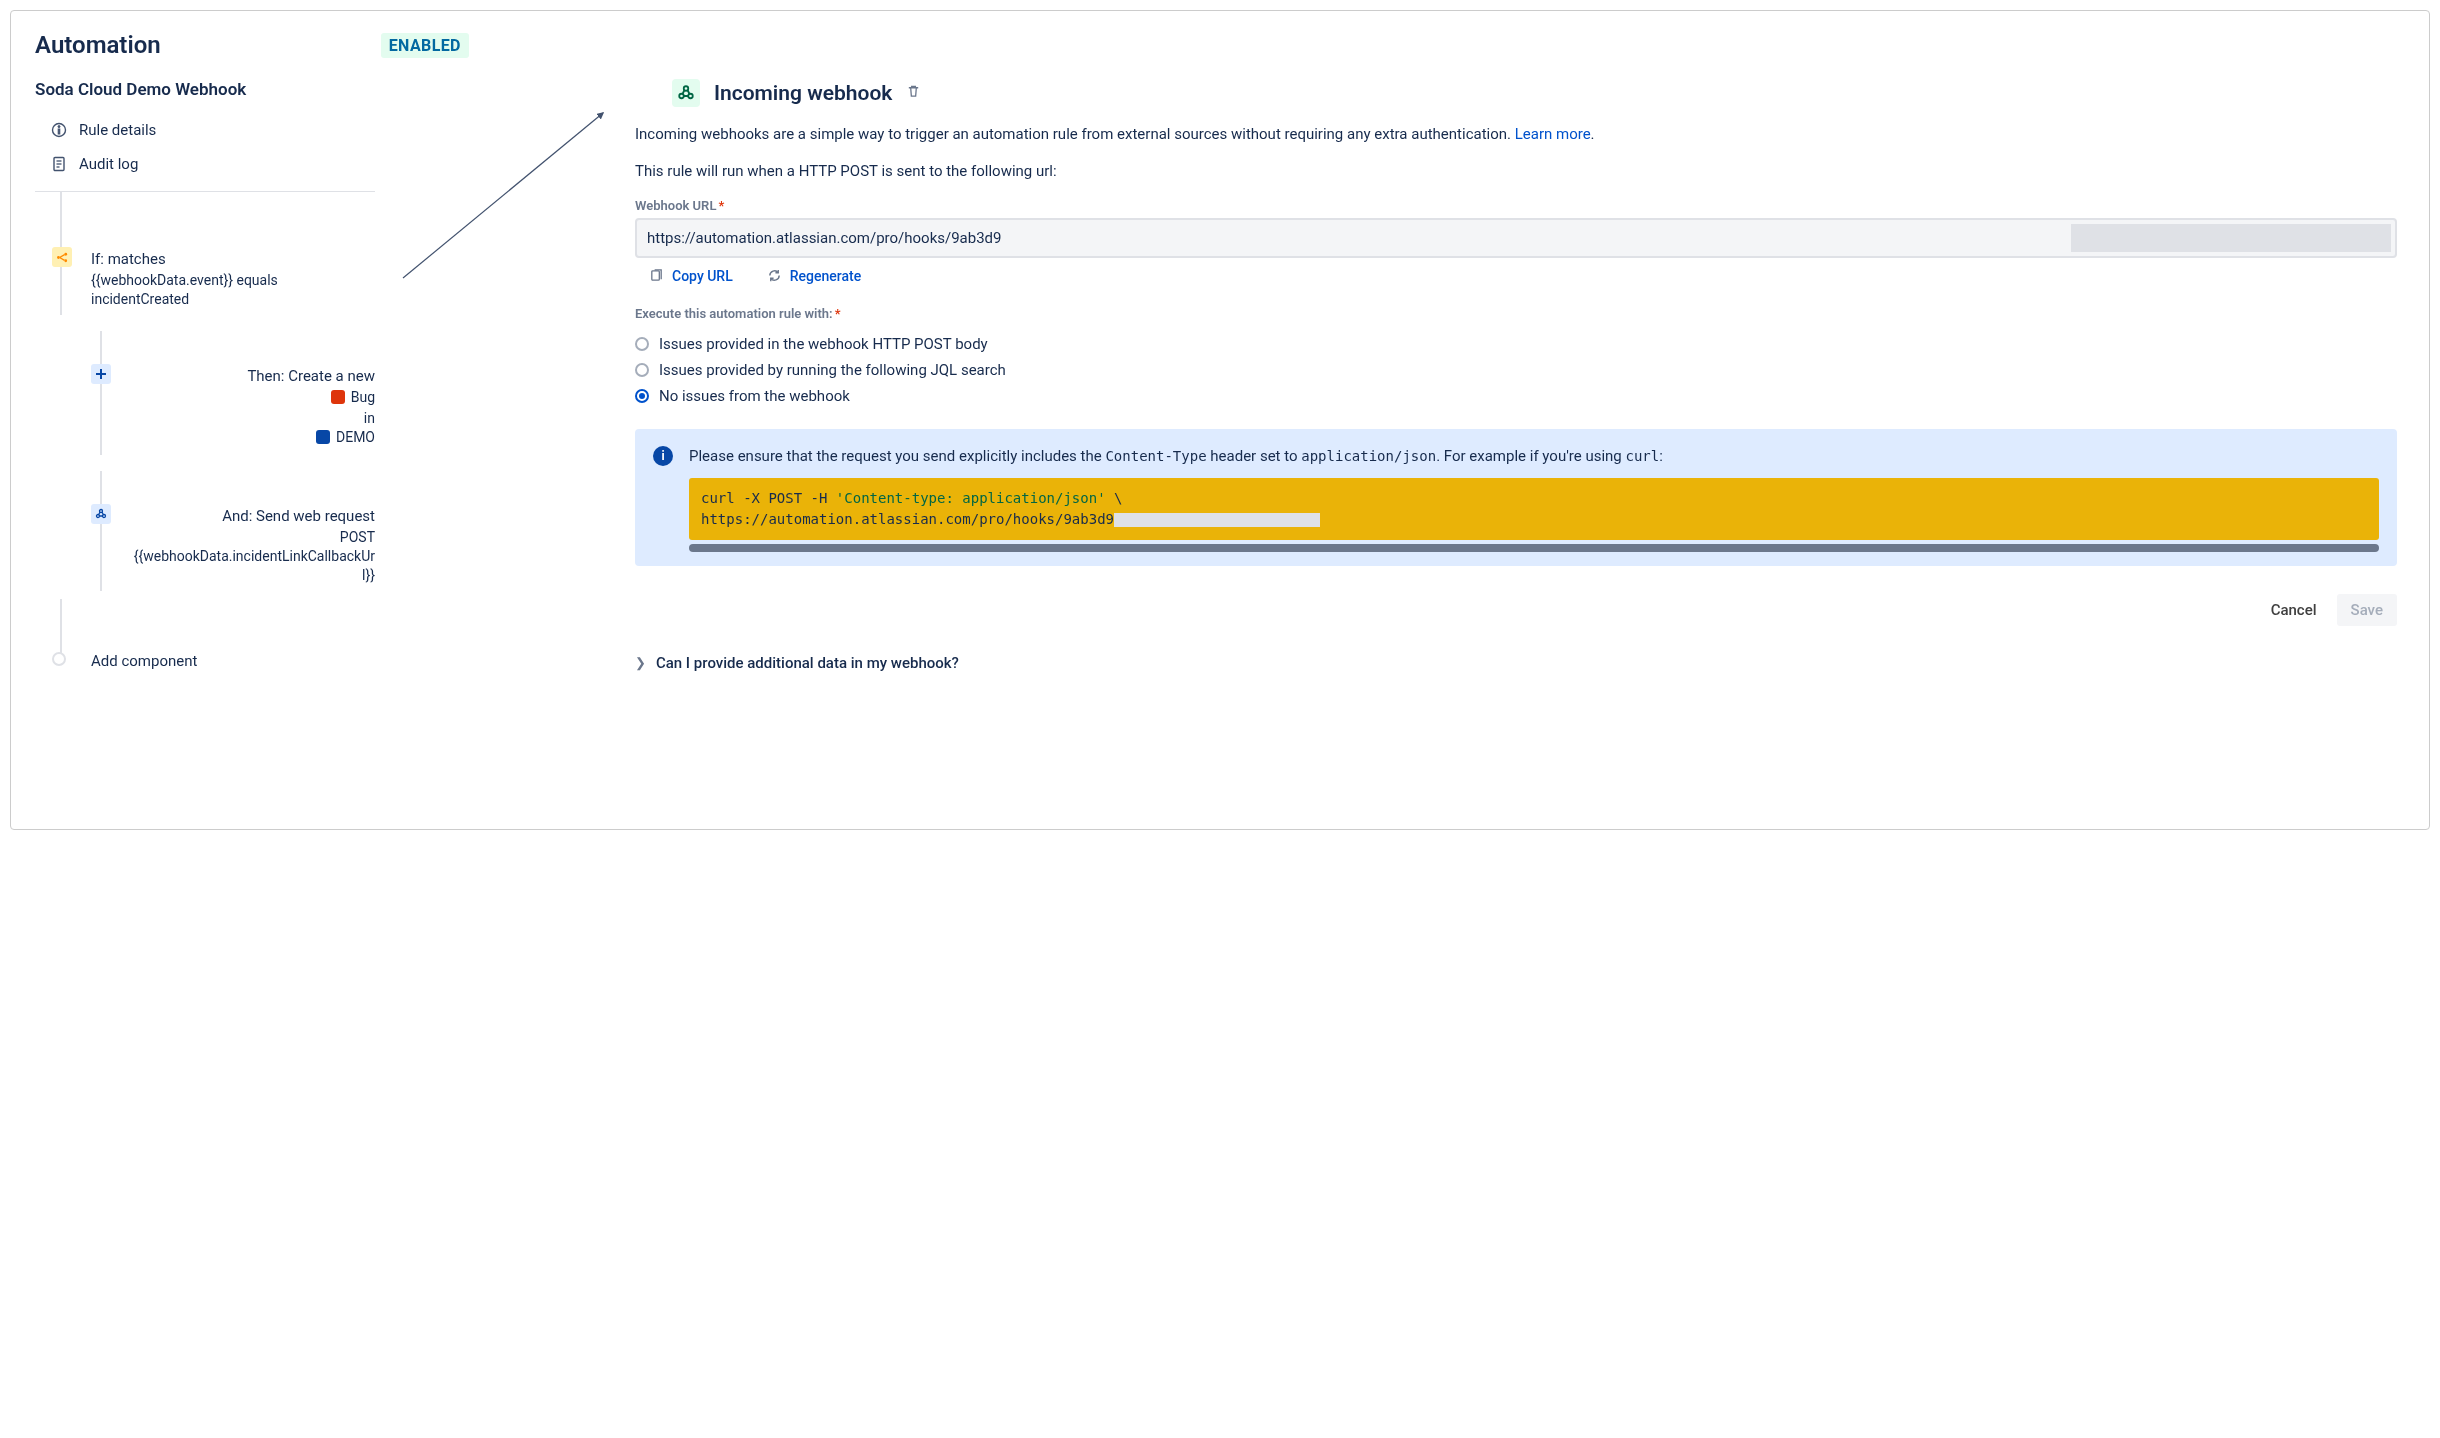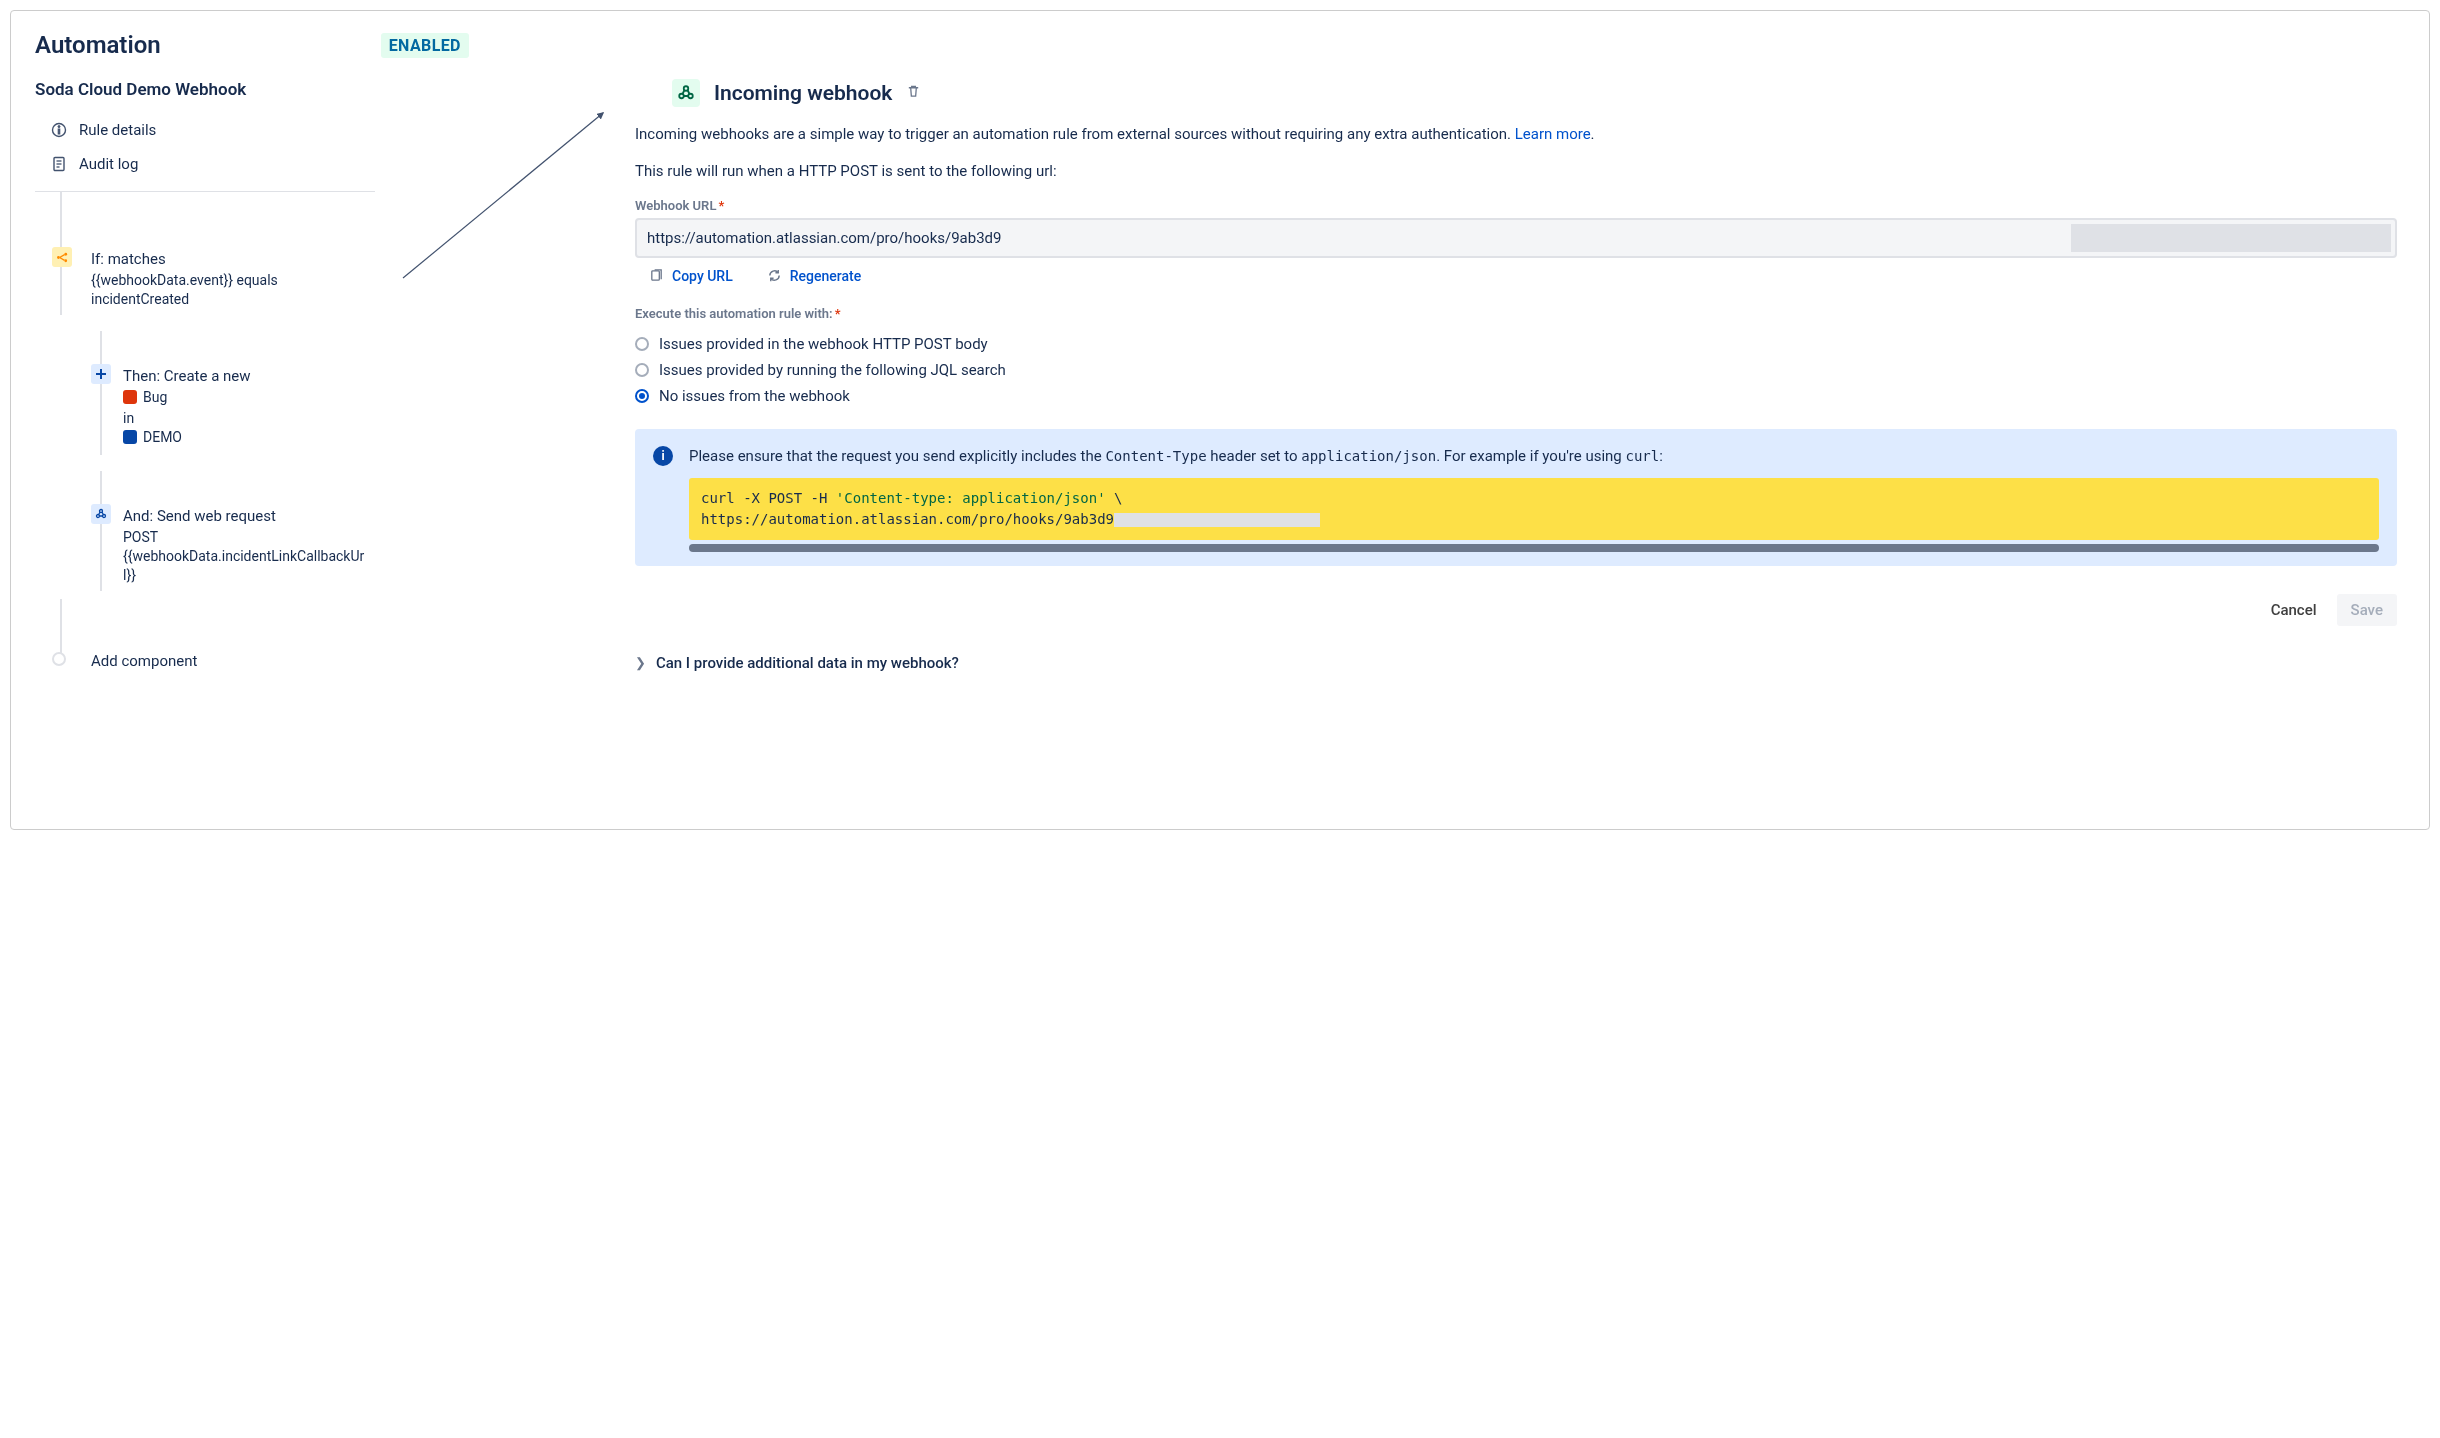--- a/index.html
+++ b/index.html
@@ -75,21 +75,21 @@
     .tree-content { flex:1; }
     .tree-content .title { font-weight:400; font-size:15px; margin-bottom:3px;}
     .tree-content .desc { font-size:14px; color:#172B4D; line-height:1.35;}
     .inline-tag { display:inline-flex; align-items:center; gap:6px; }
     .inline-tag .sq { width:14px; height:14px; border-radius:3px; display:inline-block;}
 
     .tree-lvl2 { margin-top:58px; display:flex;}
     .tree-lvl2 .gutter { width:32px; margin-left:56px;}
     .tree-lvl2 .gutter .v-line{ left:9px; top:-36px;}
     .tree-lvl2 .gutter .chip{ left:0; }
-    .tree-content2 { flex:1;}
+    .tree-content2 { flex:1;text-align:right;}
     .tree-content2 .title{ font-size:15px; margin-bottom:3px;}
     .tree-content2 .desc{ font-size:14px; line-height:1.35;}
 
     
     .r-head { display:flex; align-items:center; gap:14px; margin-bottom:16px;padding-left:37px;}
     .r-head .icon-lg {
       width:28px;height:28px;background:#E3FCEF;border-radius:4px;
       display:flex;align-items:center;justify-content:center;font-size:17px;color:#006644;
     }
     .r-head h2 { font-size:21px; font-weight:600; }
@@ -126,21 +126,21 @@
     .info-panel .info-icon{
       width:20px;height:20px;border-radius:50%;background:#0747A6;color:#fff;
       font-weight:700;display:flex;align-items:center;justify-content:center;font-size:12px;
       flex-shrink:0; margin-top:1px;
     }
     .info-text{ font-size:15px; line-height:1.55; flex:1;}
     .info-text code{
       font-family: "SFMono-Regular", Consolas, monospace; font-size:14px;
     }
     .code-block{
-      background:#fde047; border-radius:3px; padding:10px 12px; margin-top:10px;
+      background:#eab308; border-radius:3px; padding:10px 12px; margin-top:10px;
       font-family:"SFMono-Regular",Consolas,monospace; font-size:14px; line-height:1.5;
       overflow-x:auto; white-space:pre; position:relative;
     }
     .code-block .gr{color:#006644;}
     .code-scroll{
       height:8px;background:#6B778C;border-radius:5px;margin-top:4px;
     }
 
     .btn-row{ display:flex; justify-content:flex-end; gap:6px; margin-top:28px;}
     .btn{ padding:7px 14px; border-radius:3px; font-size:15px; font-weight:500; cursor:pointer;}

